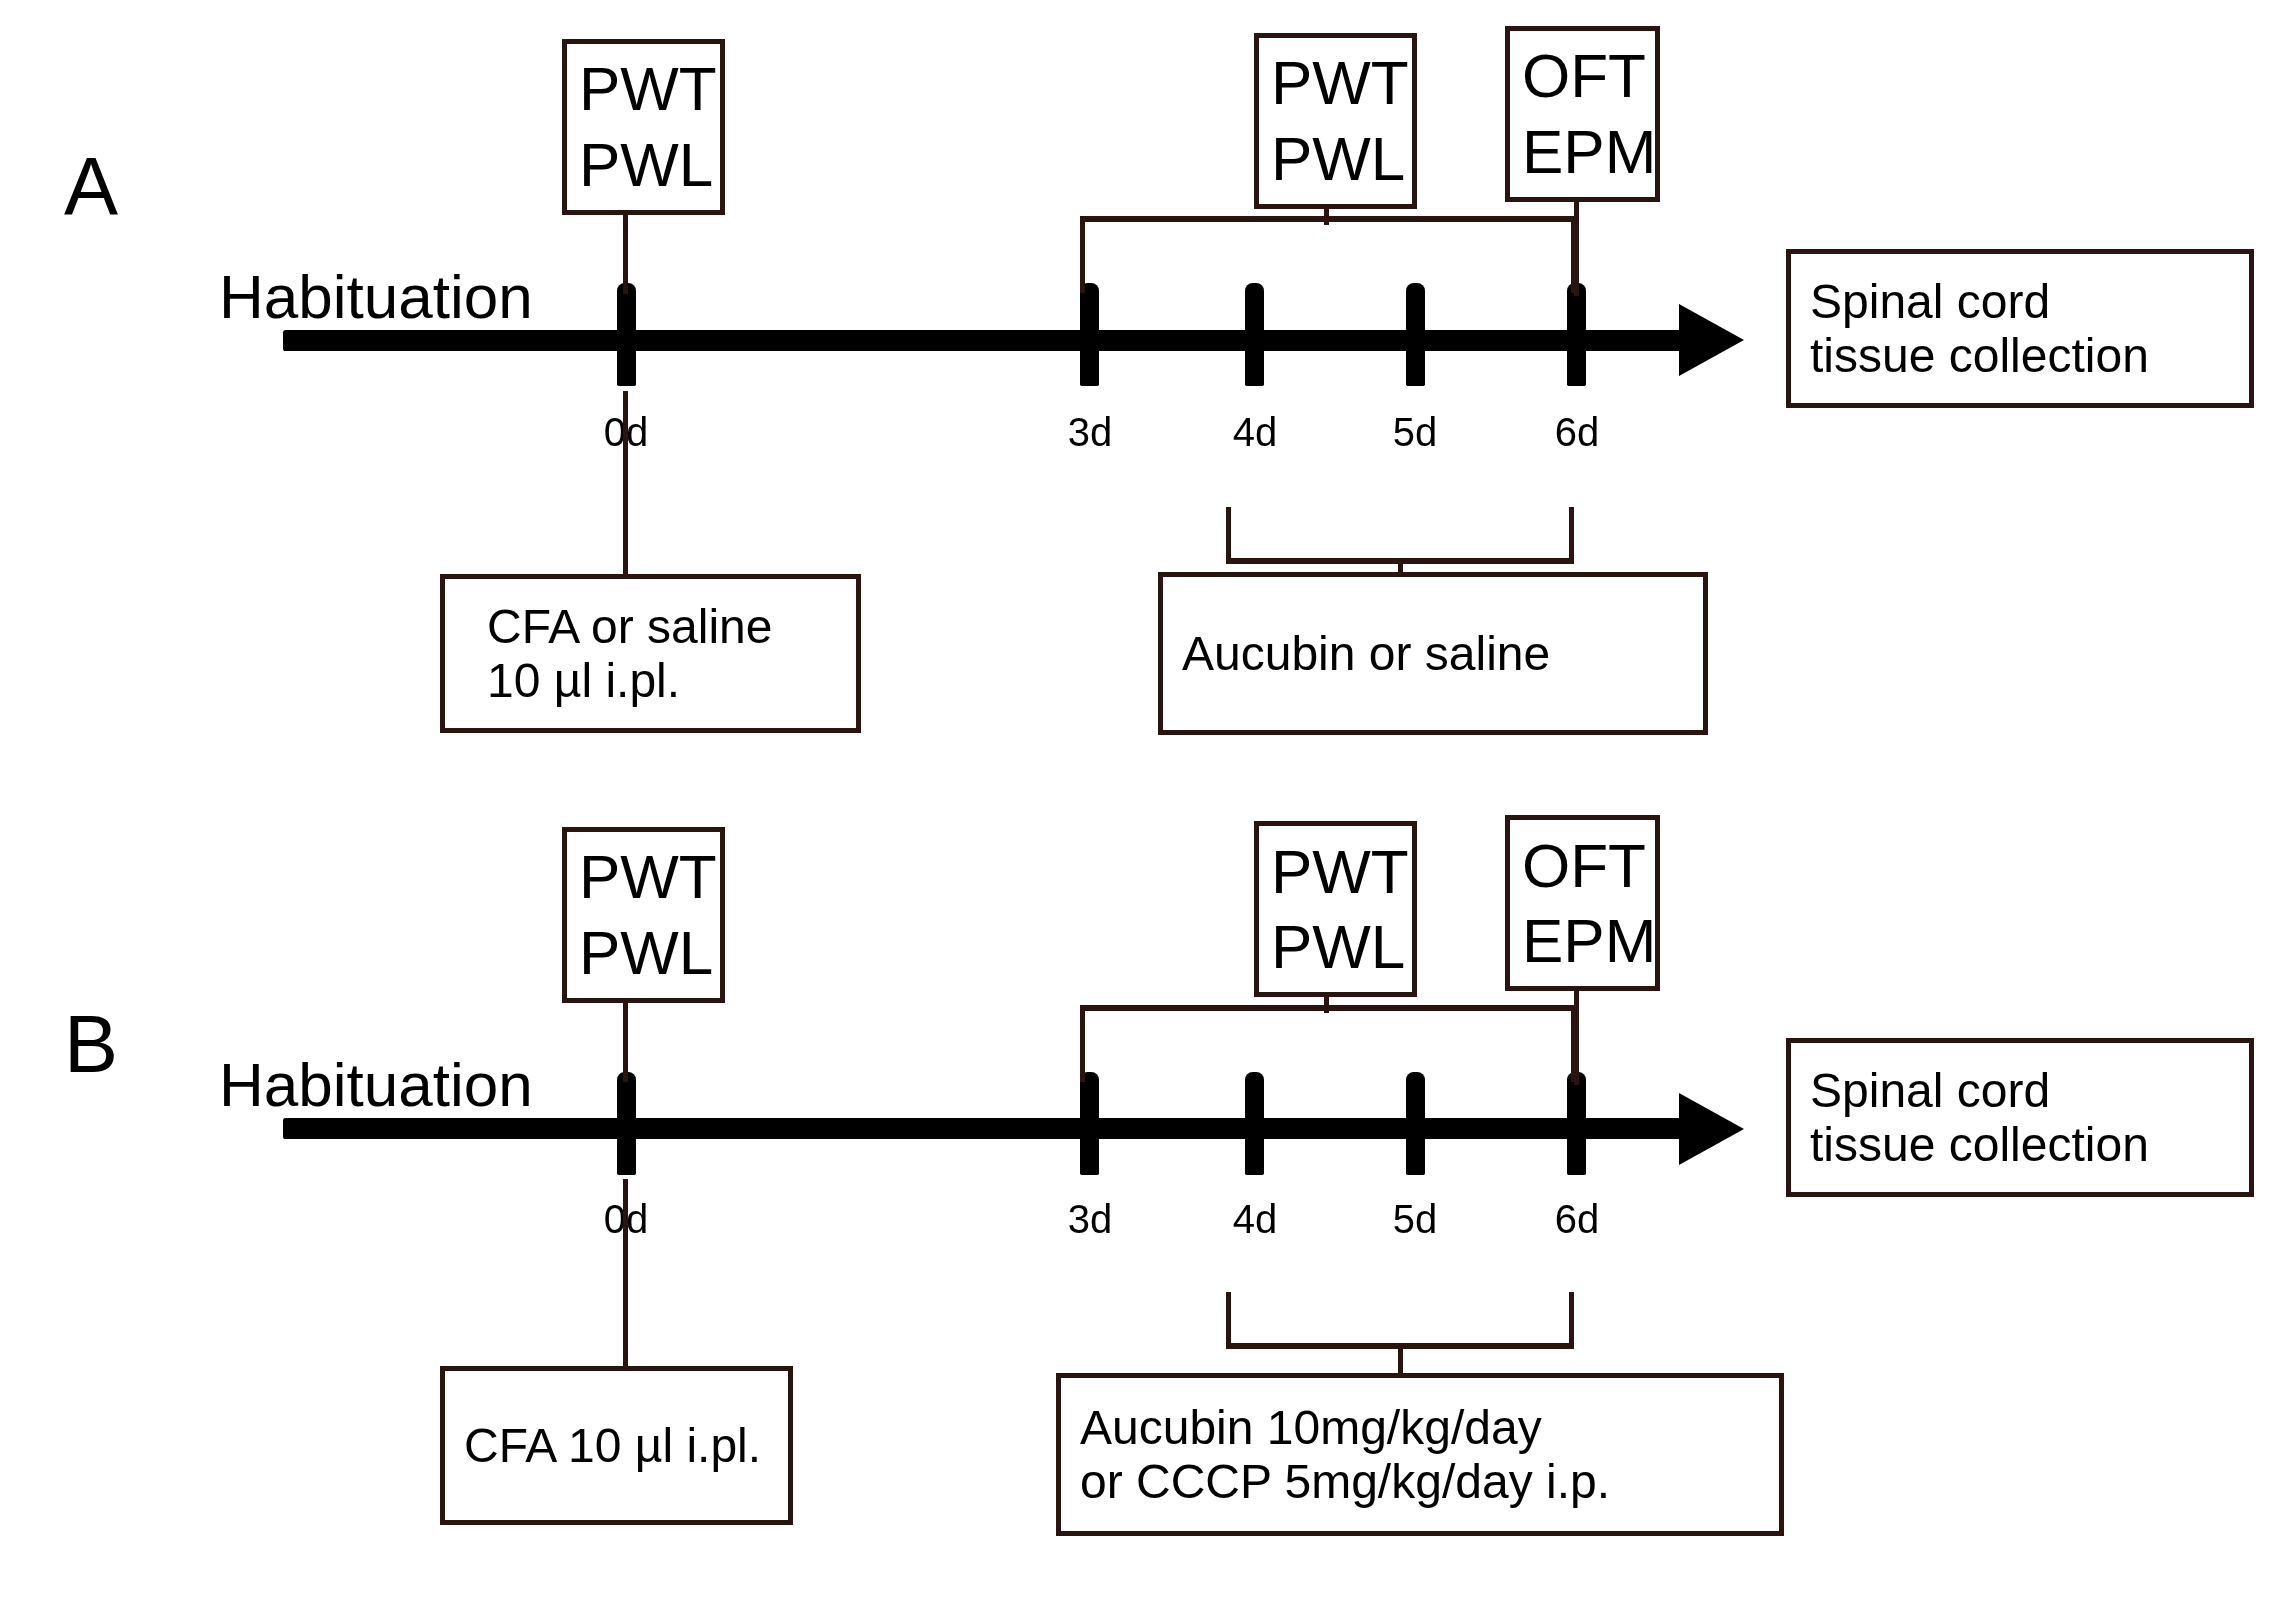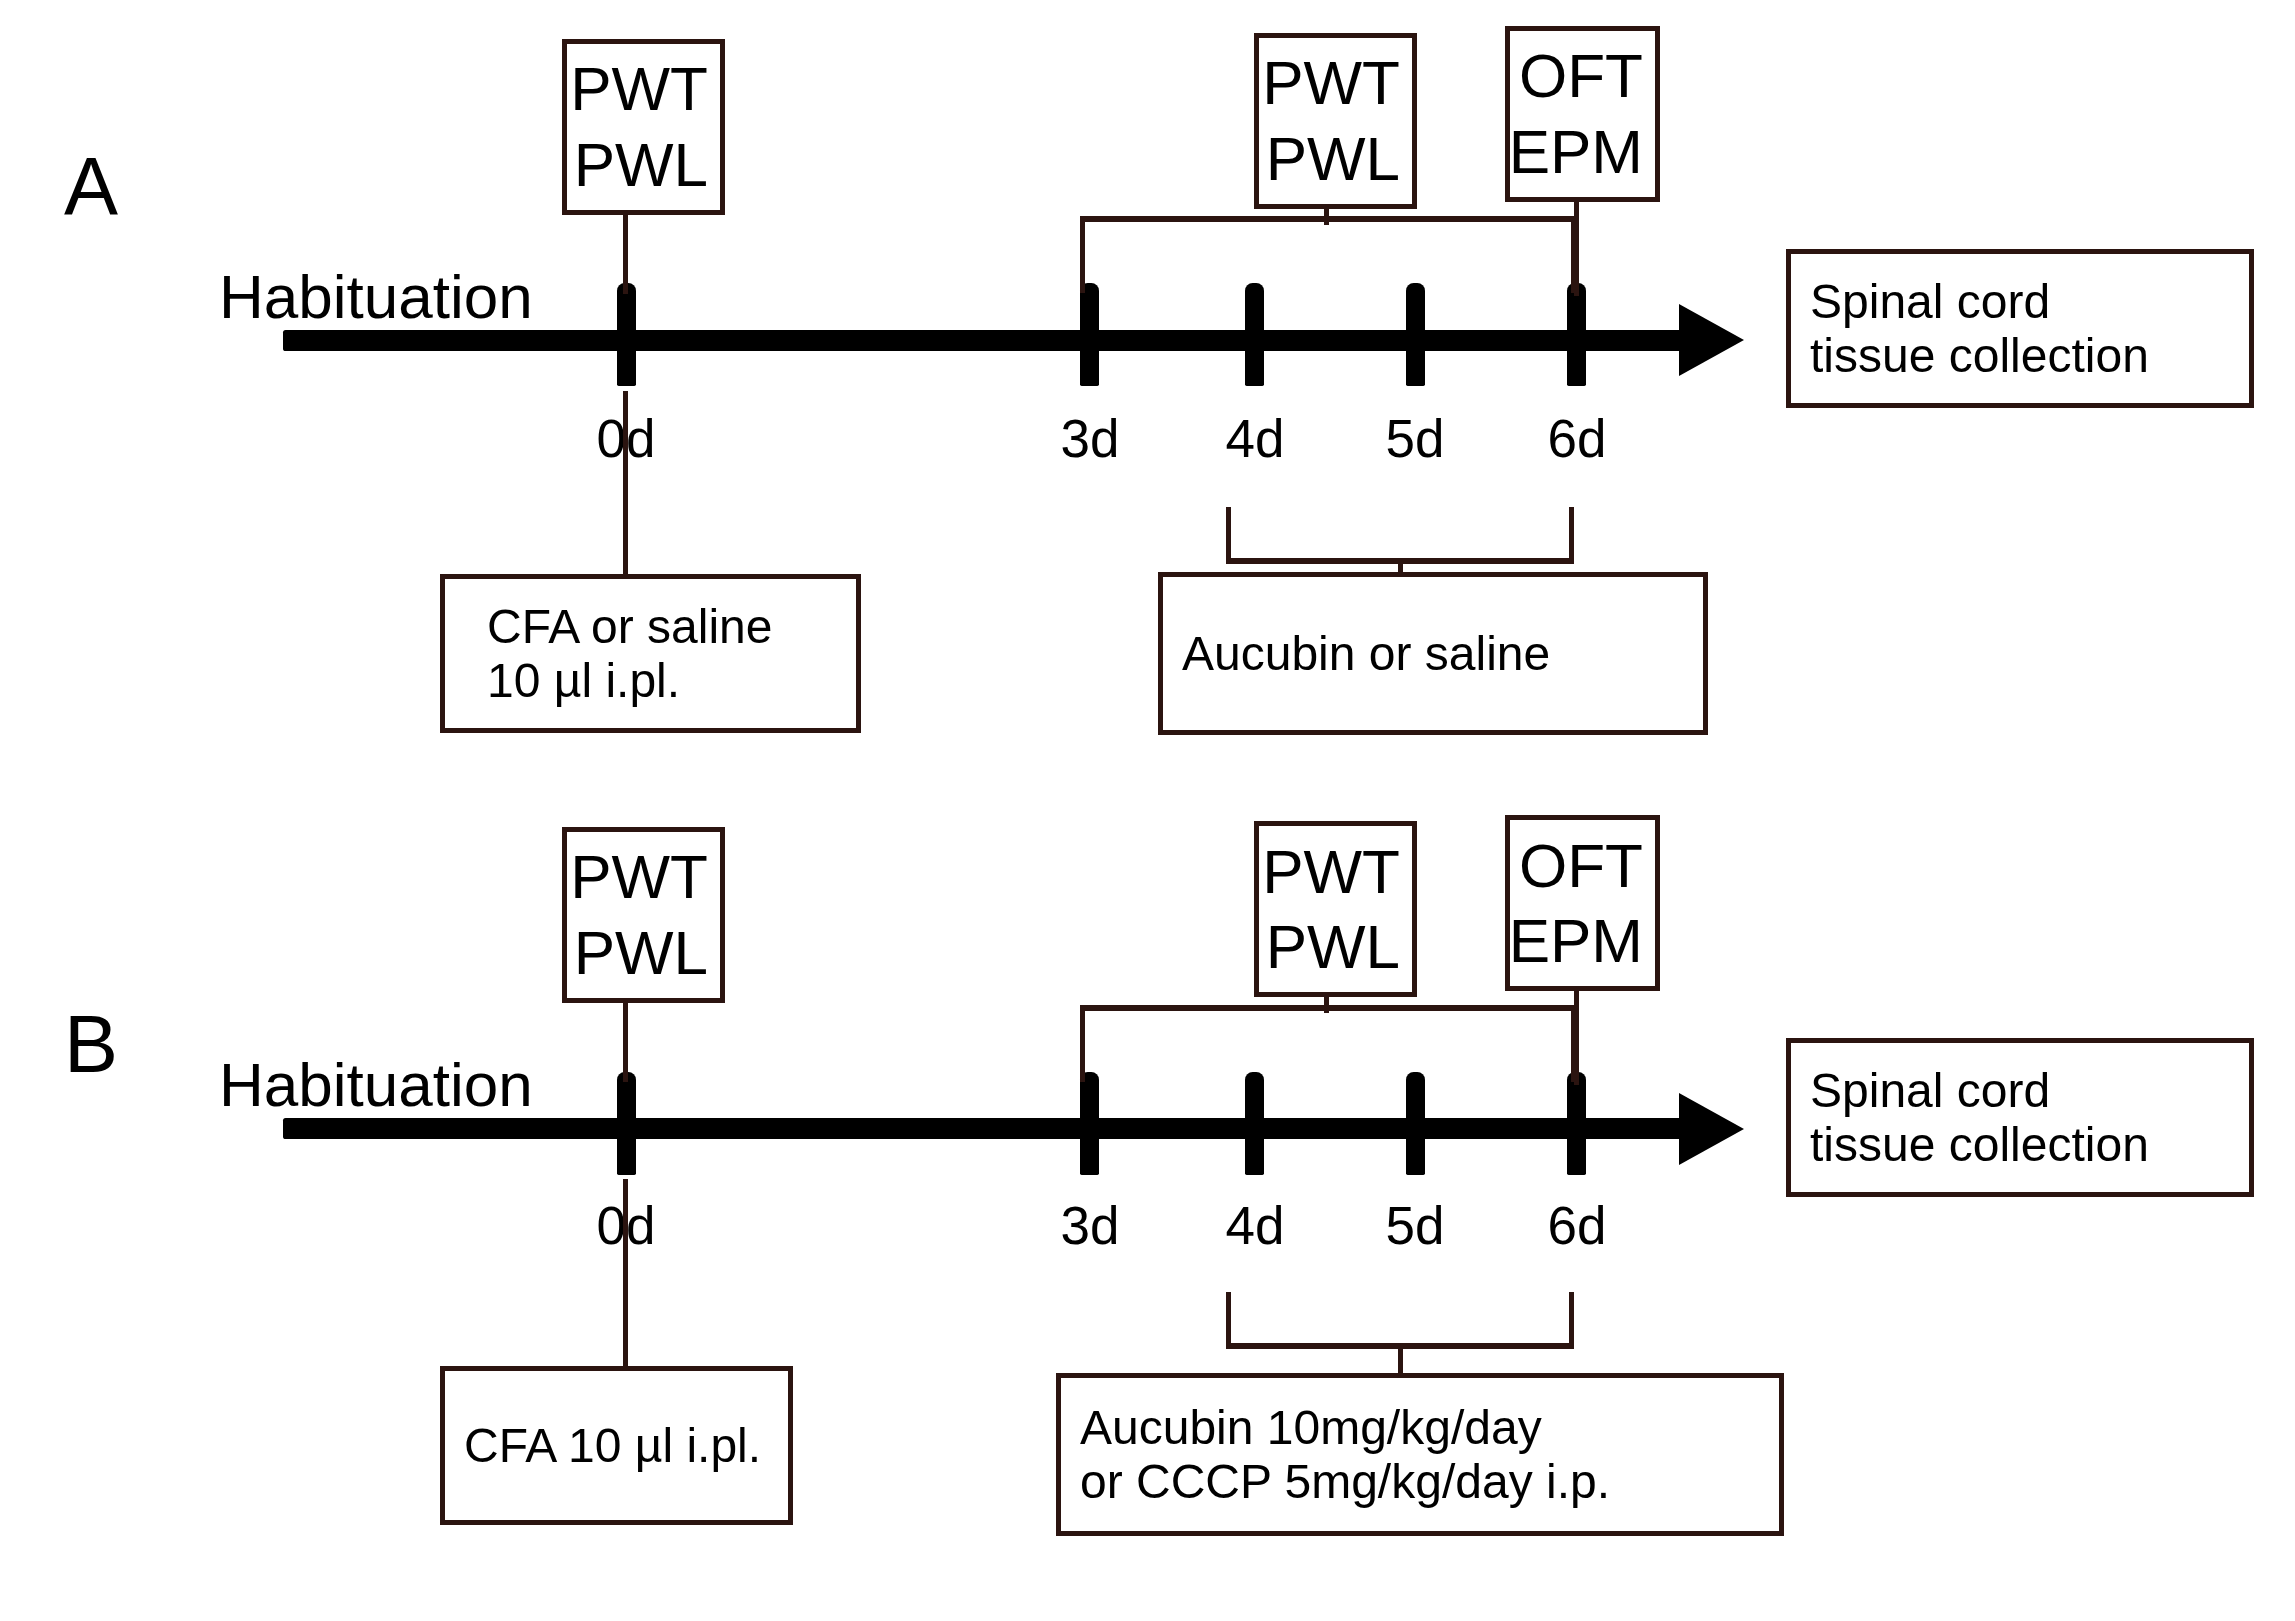--- a/index.html
+++ b/index.html
@@ -60,21 +60,21 @@
   }
   .tick {
     position: absolute;
     width: 19px;
     background: #000;
     border-radius: 7.7px 7.7px 1.7px 1.7px;
   }
 
   .day-label {
     position: absolute;
-    font-size: 53px;
+    font-size: 40px;
     line-height: 1;
     white-space: nowrap;
     transform: translateX(-50%);
     color: #000;
   }
 
   
   .box {
     position: absolute;
     box-sizing: border-box;
@@ -83,21 +83,21 @@
     display: flex;
     flex-direction: column;
     justify-content: center;
   }
   .box .line {
     font-size: 48px;
     line-height: 1.12;
     white-space: nowrap;
     color: #000;
   }
-  .box.centered-pad { padding: 8.6px 12px; align-items: flex-end; }
+  .box.centered-pad { padding: 8.6px 12px; }
   .box.wide-pad { padding: 8.6px 19px; }
 
   .test-box .line { font-size: 62px; line-height: 1.22; }
 
   
   .vline {
     position: absolute;
     width: 5.2px;
     background: #2b1410;
   }

